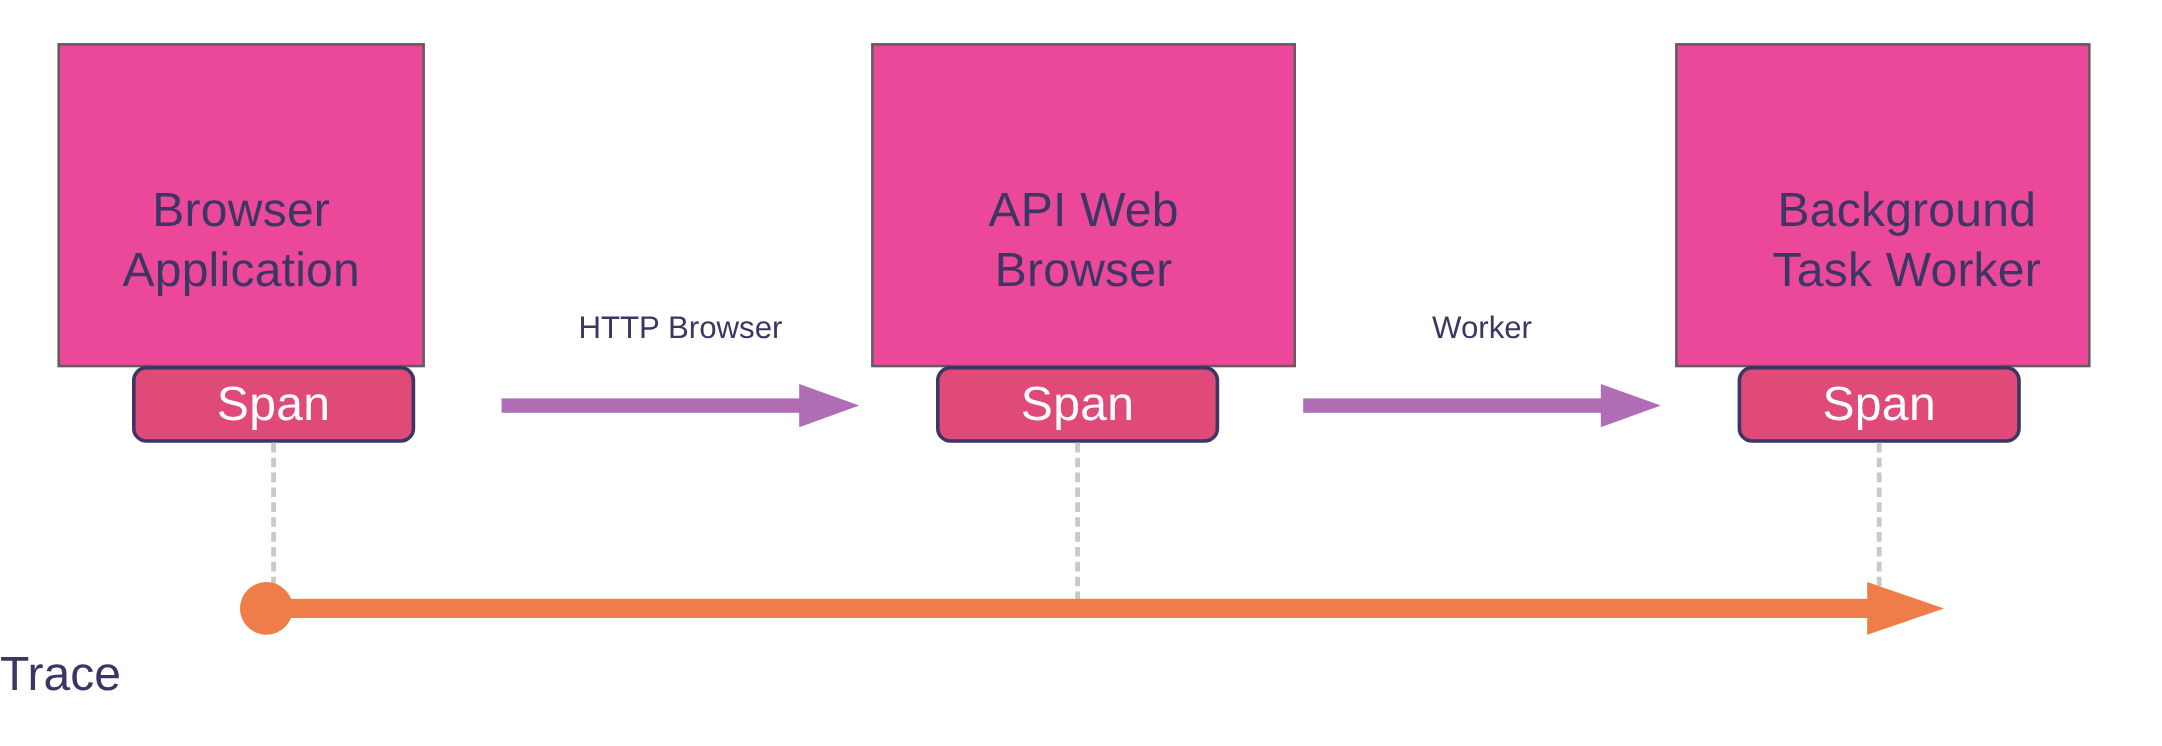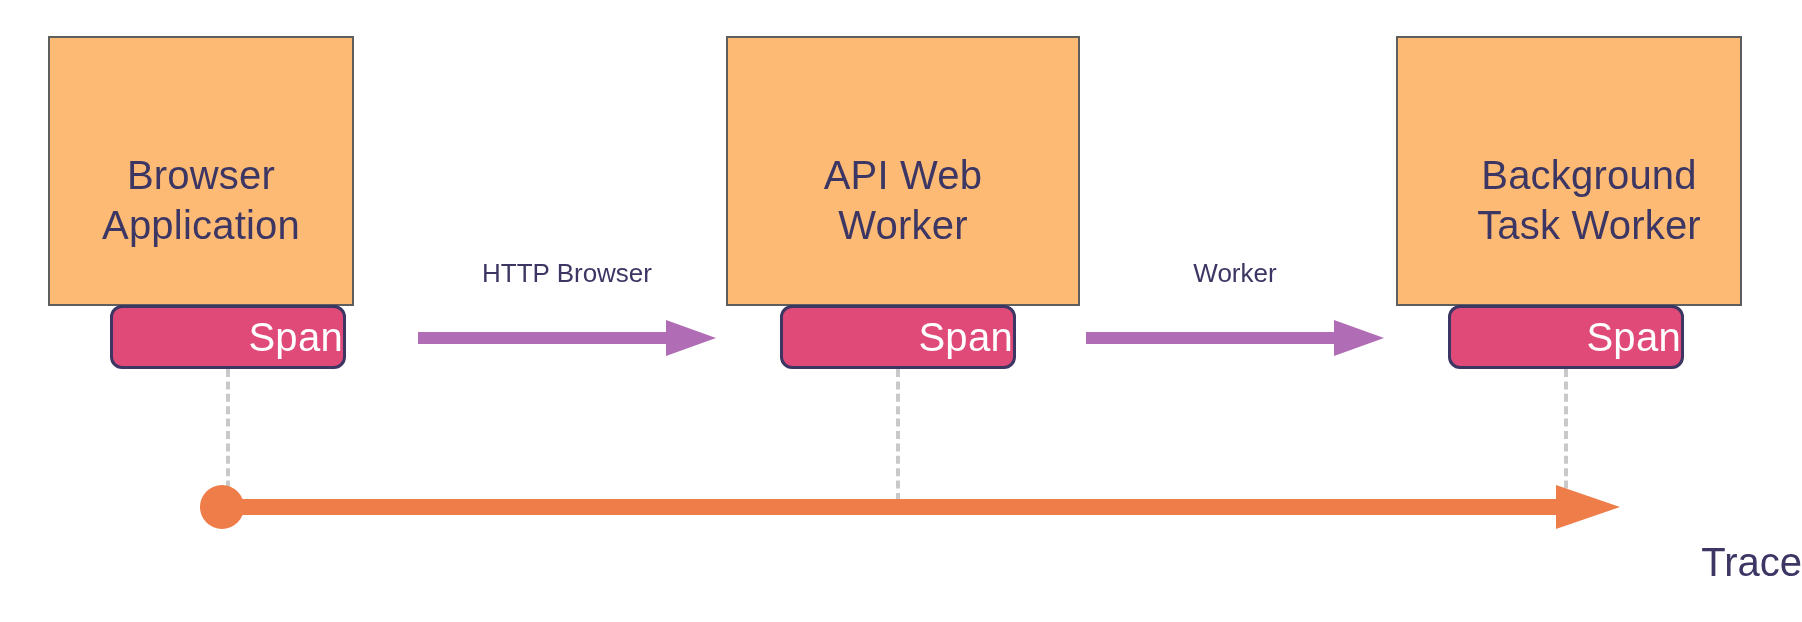--- a/index.html
+++ b/index.html
@@ -19,21 +19,21 @@
     position: relative;
     width: 1802px;
     height: 622px;
     background: #ffffff;
   }
 
   
   .service-box {
     position: absolute;
     box-sizing: border-box;
-    background: #fdba74;
+    background: #ec4899;
     border: 2px solid #5e5e5e;
   }
   .service-label {
     position: absolute;
     left: 0;
     right: 0;
     text-align: center;
     color: #3b3663;
     font-size: 40px;
     line-height: 1.26;
@@ -53,21 +53,21 @@
   
   .span-badge {
     position: absolute;
     box-sizing: border-box;
     background: #e04a79;
     border: 3px solid #3b3663;
     border-radius: 12px;
     color: #ffffff;
     font-size: 40px;
     line-height: 58px;
-    text-align: right;
+    text-align: center;
     letter-spacing: 0.3px;
     height: 64px;
   }
   #span-browser { left: 110px;  top: 305px; width: 236px; }
   #span-api     { left: 780px;  top: 305px; width: 236px; }
   #span-worker  { left: 1448px; top: 305px; width: 236px; }
 
   
   .conn {
     position: absolute;
@@ -108,39 +108,39 @@
     width: 1420px;
     height: 58px;
   }
   #trace-axis svg { display: block; overflow: visible; }
 
   #trace-label {
     position: absolute;
     left: 0;
     right: 0;
     top: 538px;
-    text-align: right;
+    text-align: left;
     color: #3b3663;
     font-size: 40px;
     line-height: 48px;
   }
 </style>
 </head>
 <body>
 
 <div id="diagram">
 
   <div class="service-box" id="box-browser">
     <div class="service-label" id="label-browser">Browser
 Application</div>
   </div>
 
   <div class="service-box" id="box-api">
     <div class="service-label" id="label-api">API Web
-Worker</div>
+Browser</div>
   </div>
 
   <div class="service-box" id="box-worker">
     <div class="service-label" id="label-worker">Background
 Task Worker</div>
   </div>
 
   <div class="conn" id="conn-http">
     <svg width="298" height="40" viewBox="0 0 298 40">
       <rect x="0" y="14" width="250" height="12" fill="#b06cb4"></rect>

